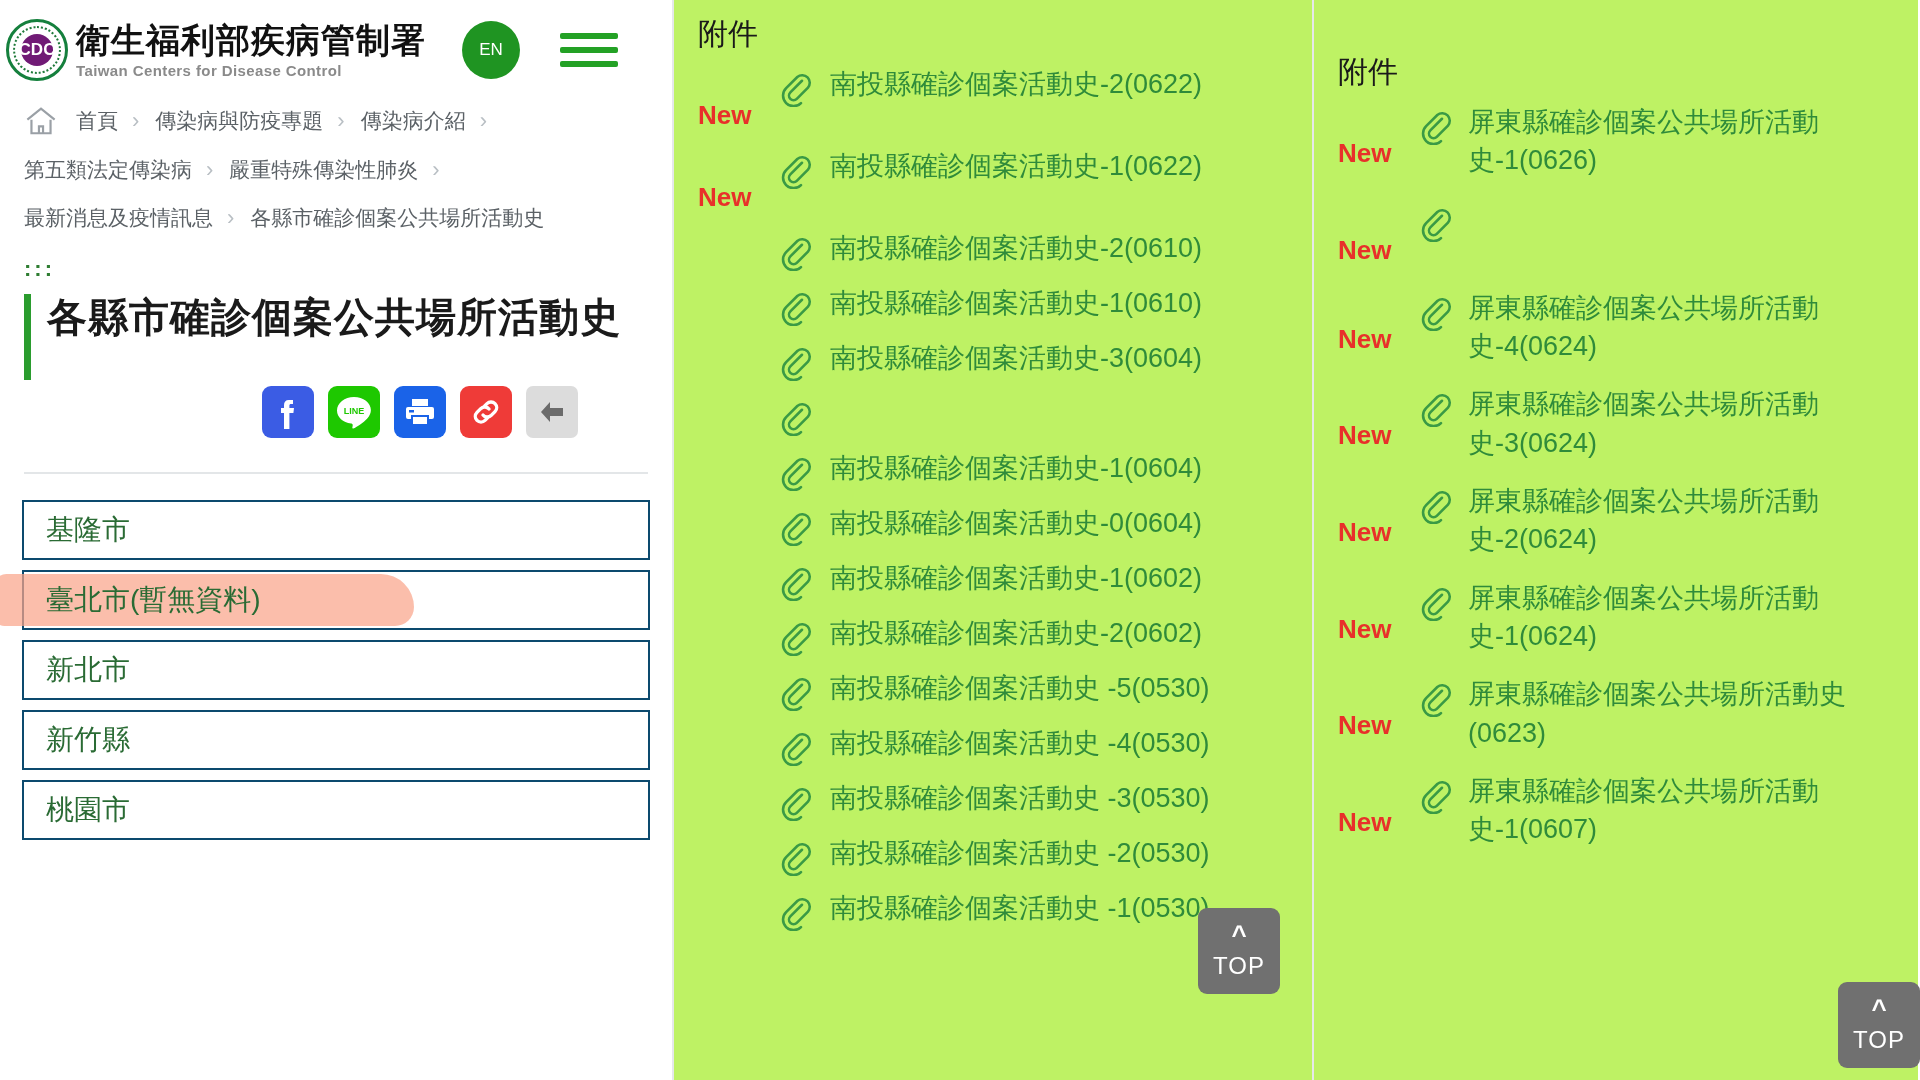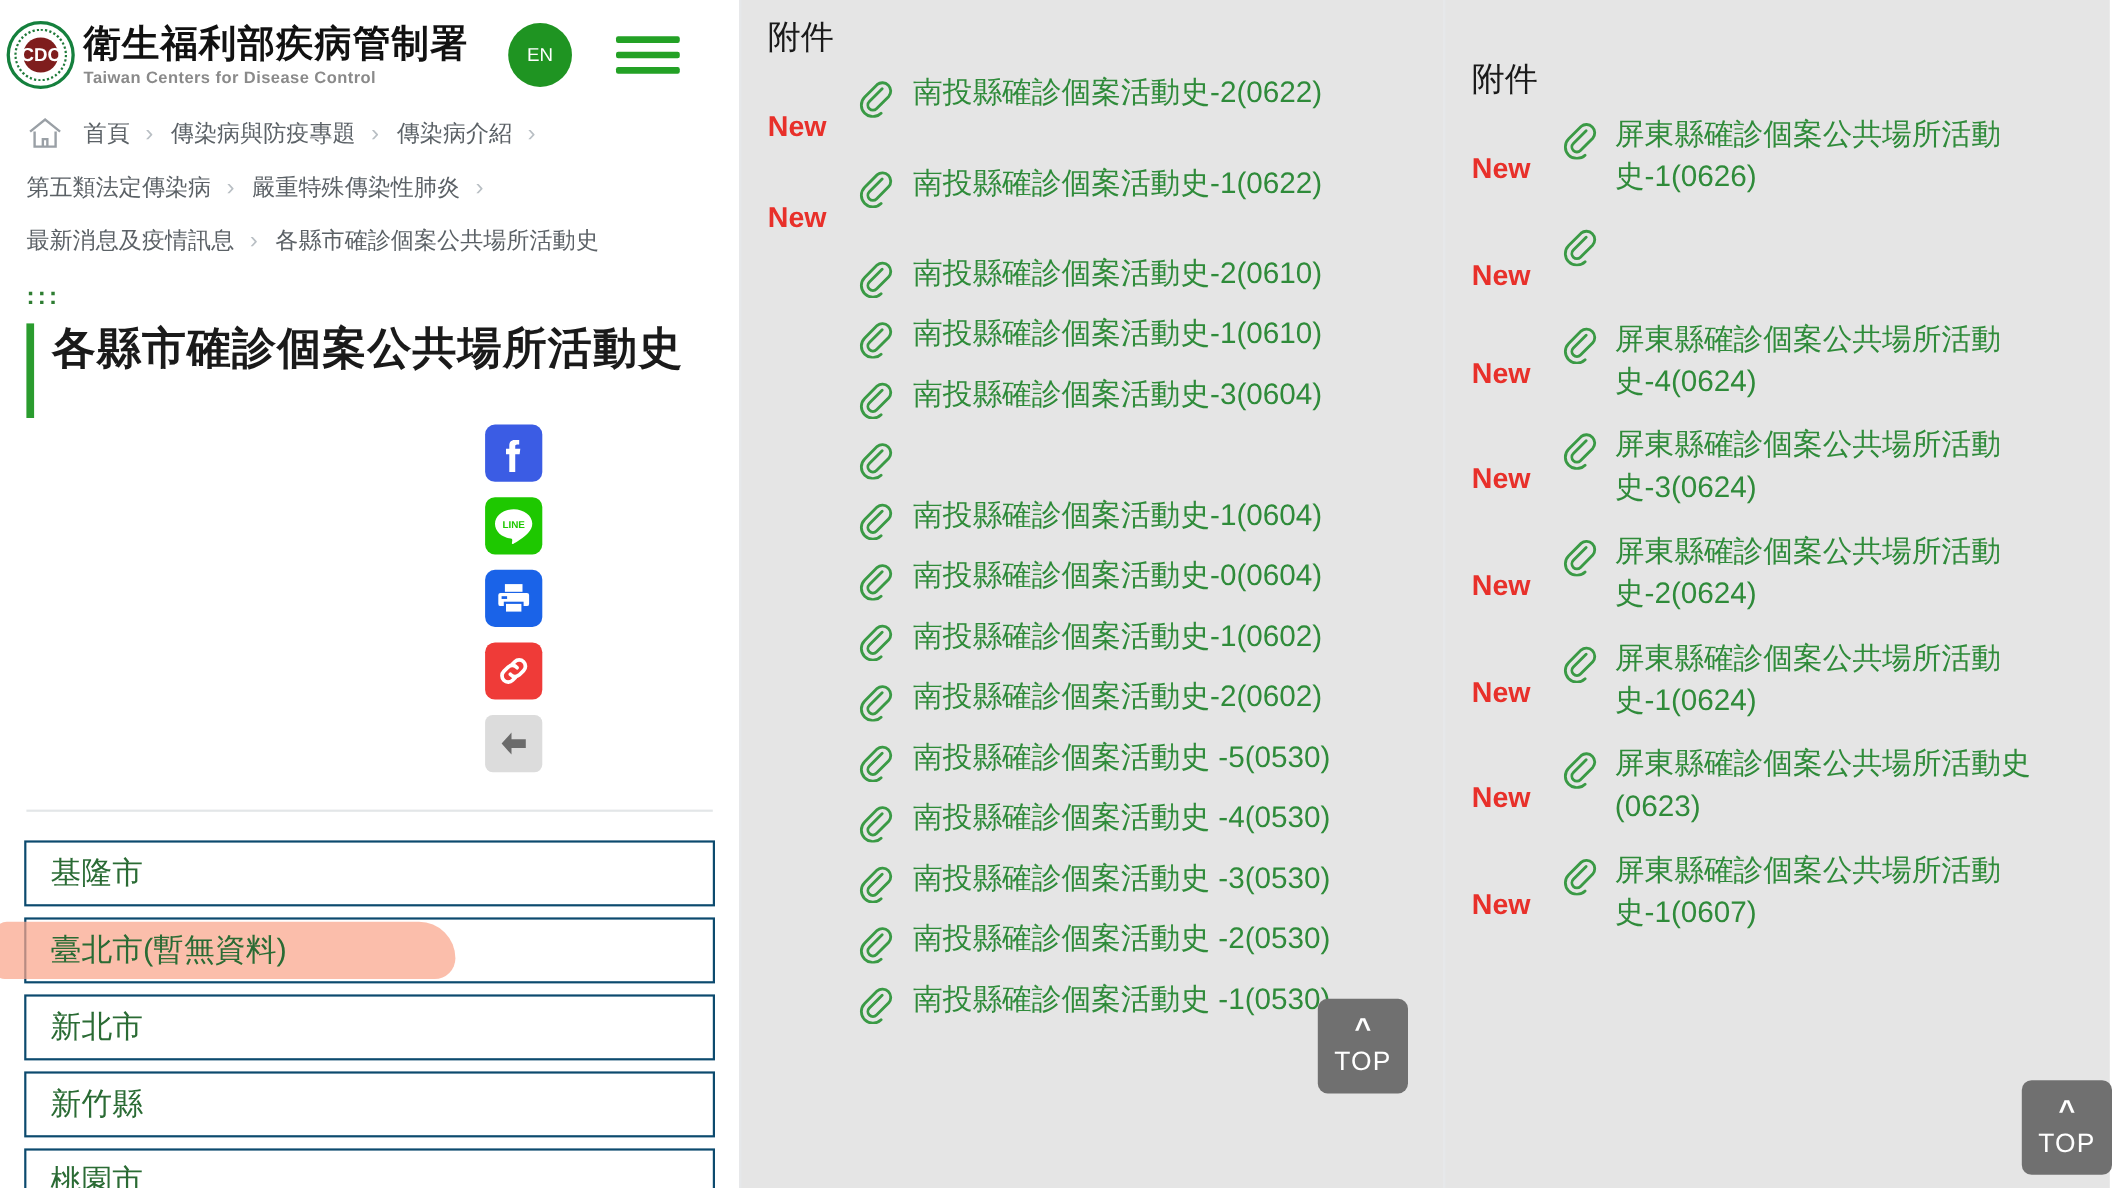--- a/index.html
+++ b/index.html
@@ -39,21 +39,21 @@
     border: 3px solid #15803d;
   }
   .logo-mark .ring-inner {
     position: absolute; inset: 7px;
     border-radius: 50%;
     border: 2px dotted #1f7a3a;
   }
   .logo-mark .core {
     position: absolute; inset: 15px;
     border-radius: 50%;
-    background: #7f1d1d;
+    background: #701a75;
     display: flex; align-items: center; justify-content: center;
     color: #fff; font-size: 17px; font-weight: bold;
   }
   .brand-text { display: flex; flex-direction: column; justify-content: center; }
   .brand-zh {
     font-size: 34px; font-weight: bold; color: #111;
     letter-spacing: 1px; line-height: 1.12;
     white-space: nowrap;
   }
   .brand-en {
@@ -101,23 +101,22 @@
     display: flex; align-items: flex-start;
     margin: 18px 0 0 24px;
   }
   .title-bar { width: 7px; background: #2a9c2e; align-self: stretch; min-height: 86px; margin-right: 16px; }
   .page-title {
     font-size: 40px; font-weight: bold; color: #1a1a1a;
     line-height: 1.18; letter-spacing: 1px;
   }
 
   .share-row {
-    display: flex; align-items: center; gap: 14px;
+    display: flex; align-items: flex-end; gap: 14px;
     margin: 6px 0 0 262px;
-    flex-direction: column;
   }
   .share-btn {
     width: 52px; height: 52px; border-radius: 9px;
     display: flex; align-items: center; justify-content: center;
     cursor: pointer; border: none; padding: 0;
   }
   .sb-fb { background: #3b5ce4; }
   .sb-line { background: #1ec800; }
   .sb-print { background: #1a63e8; }
   .sb-link { background: #ef3b38; }
@@ -144,21 +143,21 @@
     width: 420px; height: 52px;
     background: #f9a58a;
     opacity: .72;
     border-radius: 26px 70px 40px 22px;
     z-index: 0;
   }
   .city-item .city-label { position: relative; z-index: 1; }
 
   
   .att-col {
-    height: 1080px; background: #e5e5e5;
+    height: 1080px; background: #bef264;
     position: relative;
     border-left: 2px solid #e6e8ea;
     padding: 0;
     overflow: hidden;
   }
   .att-col.mid { flex: 0 0 640px; width: 640px; }
   .att-col.right { flex: 0 0 606px; width: 606px; border-left: 2px solid #e6e8ea; }
 
   .att-inner { padding: 0 16px 0 24px; }
   .att-col.right .att-inner { padding-top: 38px; }

